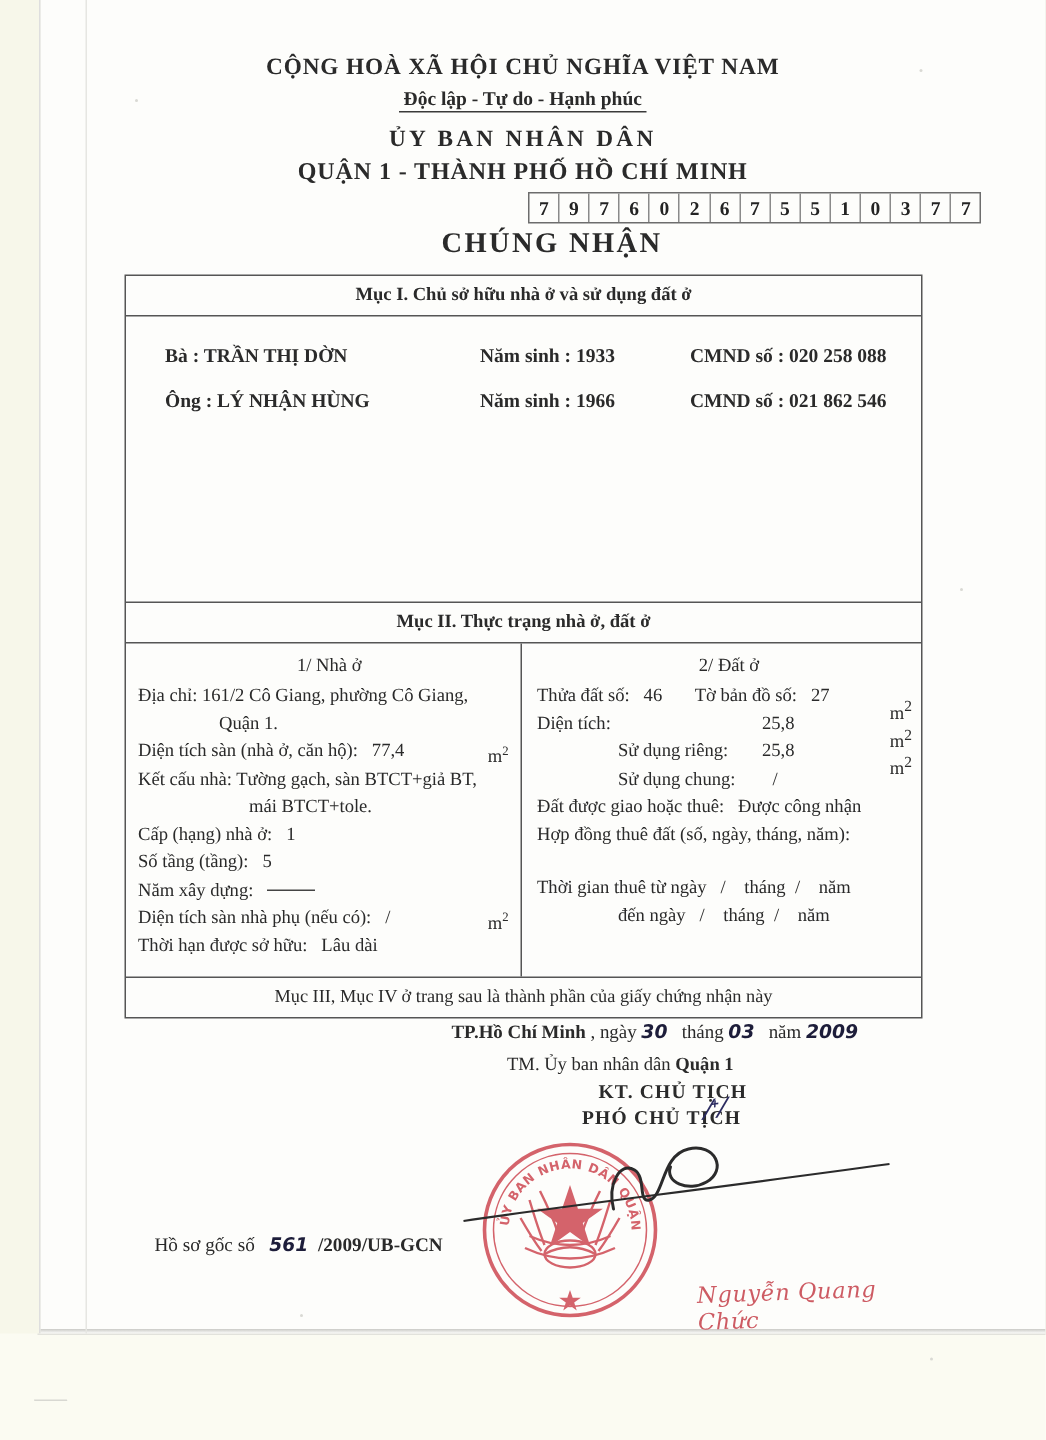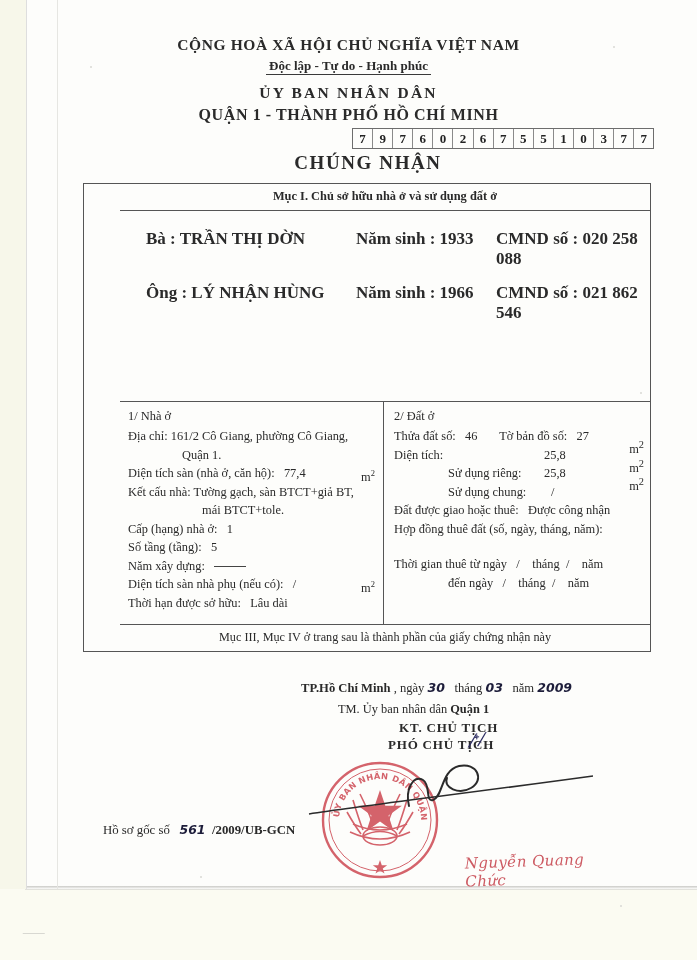--- a/index.html
+++ b/index.html
@@ -114,38 +114,37 @@
   #serial-number .digit:last-child { border-right: none; }
 
   
   #doc-frame {
     position: absolute;
     left: 83px;
     top: 183px;
     width: 530px;
     border: 1.4px solid #555;
     background: transparent;
-    padding-left: 36px;
   }
   .band {
     text-align: center;
     font-size: 12.4px;
     font-weight: bold;
     padding: 5px 0 6px 0;
     border-bottom: 1.4px solid #555;
   }
   #section-1-body {
     height: 172px;
     padding: 18px 0 0 0;
     border-bottom: 1.4px solid #555;
     position: relative;
   }
   .owner-row {
     display: flex;
-    font-size: 17px;
+    font-size: 13px;
     font-weight: bold;
     margin-bottom: 14px;
     padding-left: 26px;
   }
   .owner-name  { width: 210px; }
   .owner-birth { width: 140px; }
   .owner-id    { flex: 1; }
 
   
   #section-2-body {
@@ -158,21 +157,21 @@
     border-right: 1.4px solid #555;
     padding: 7px 0 8px 8px;
     box-sizing: border-box;
   }
   #col-land {
     flex: 1;
     padding: 7px 0 8px 10px;
     box-sizing: border-box;
     position: relative;
   }
-  .sub-title { font-size: 12.4px; margin-bottom: 3px; }
+  .sub-title { font-size: 12.4px; margin-bottom: 3px; text-align: center; }
   .field { font-size: 12.4px; line-height: 18.5px; position: relative; }
   .lbl { }
   .val { font-weight: normal; }
   .unit {
     position: absolute;
     right: 8px;
     font-size: 12.4px;
   }
   .unit sup { font-size: 8.5px; }
   .indent-2 { padding-left: 54px; }
@@ -332,20 +331,21 @@
       <div class="owner-birth">Năm sinh : 1933</div>
       <div class="owner-id">CMND số : 020 258 088</div>
     </div>
     <div class="owner-row">
       <div class="owner-name">Ông : LÝ NHẬN HÙNG</div>
       <div class="owner-birth">Năm sinh : 1966</div>
       <div class="owner-id">CMND số : 021 862 546</div>
     </div>
   </div>
 
+  <div class="band">Mục II. Thực trạng nhà ở, đất ở</div>
 
   <div id="section-2-body">
 
     <div id="col-house">
       <div class="sub-title">1/ Nhà ở</div>
 
       <div class="field">
         <span class="lbl">Địa chỉ:</span>
         <span class="val">161/2 Cô Giang,  phường Cô Giang,</span>
       </div>

